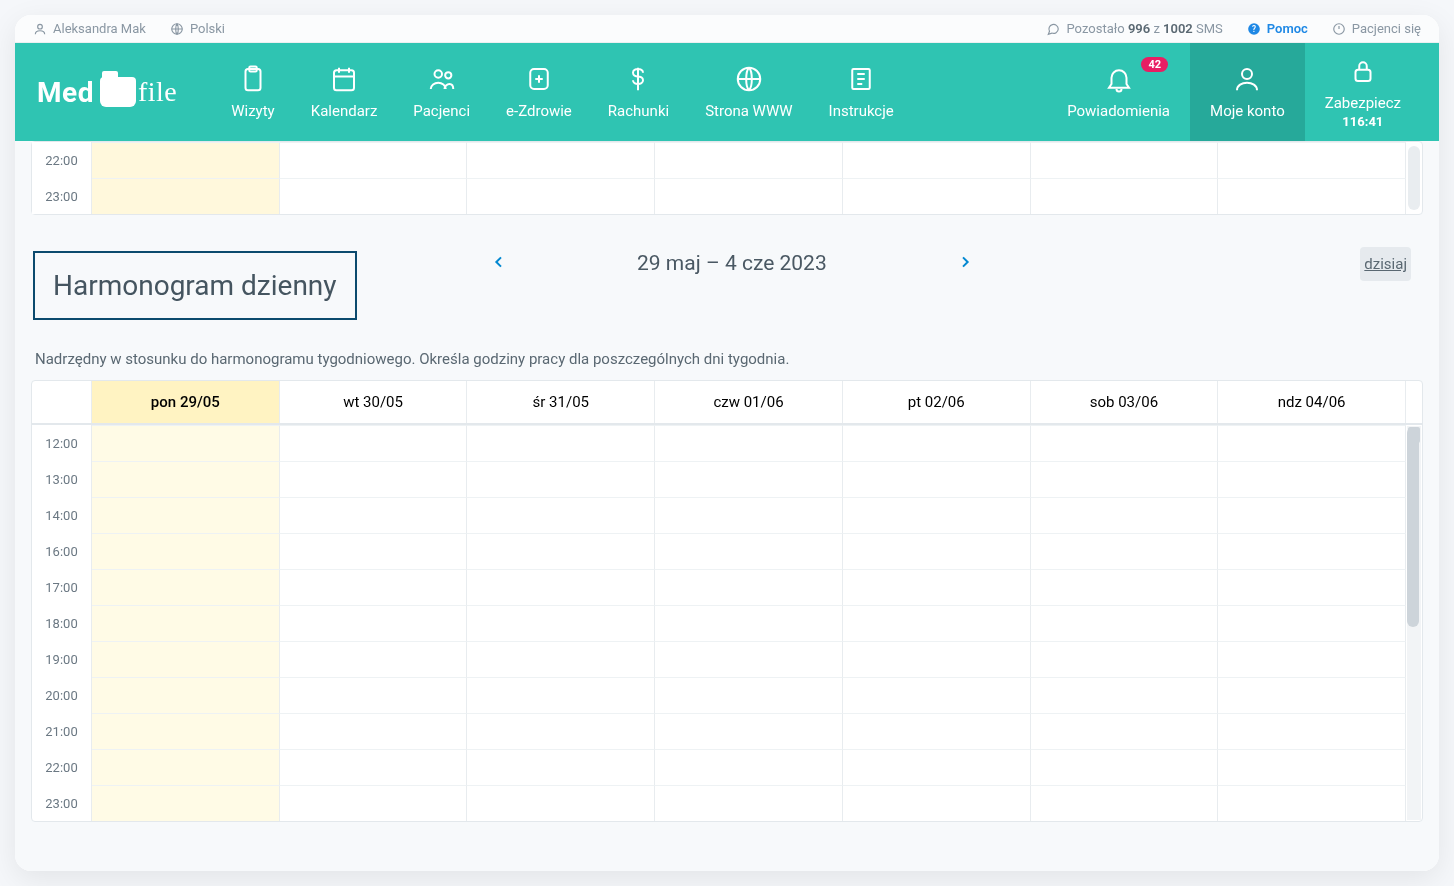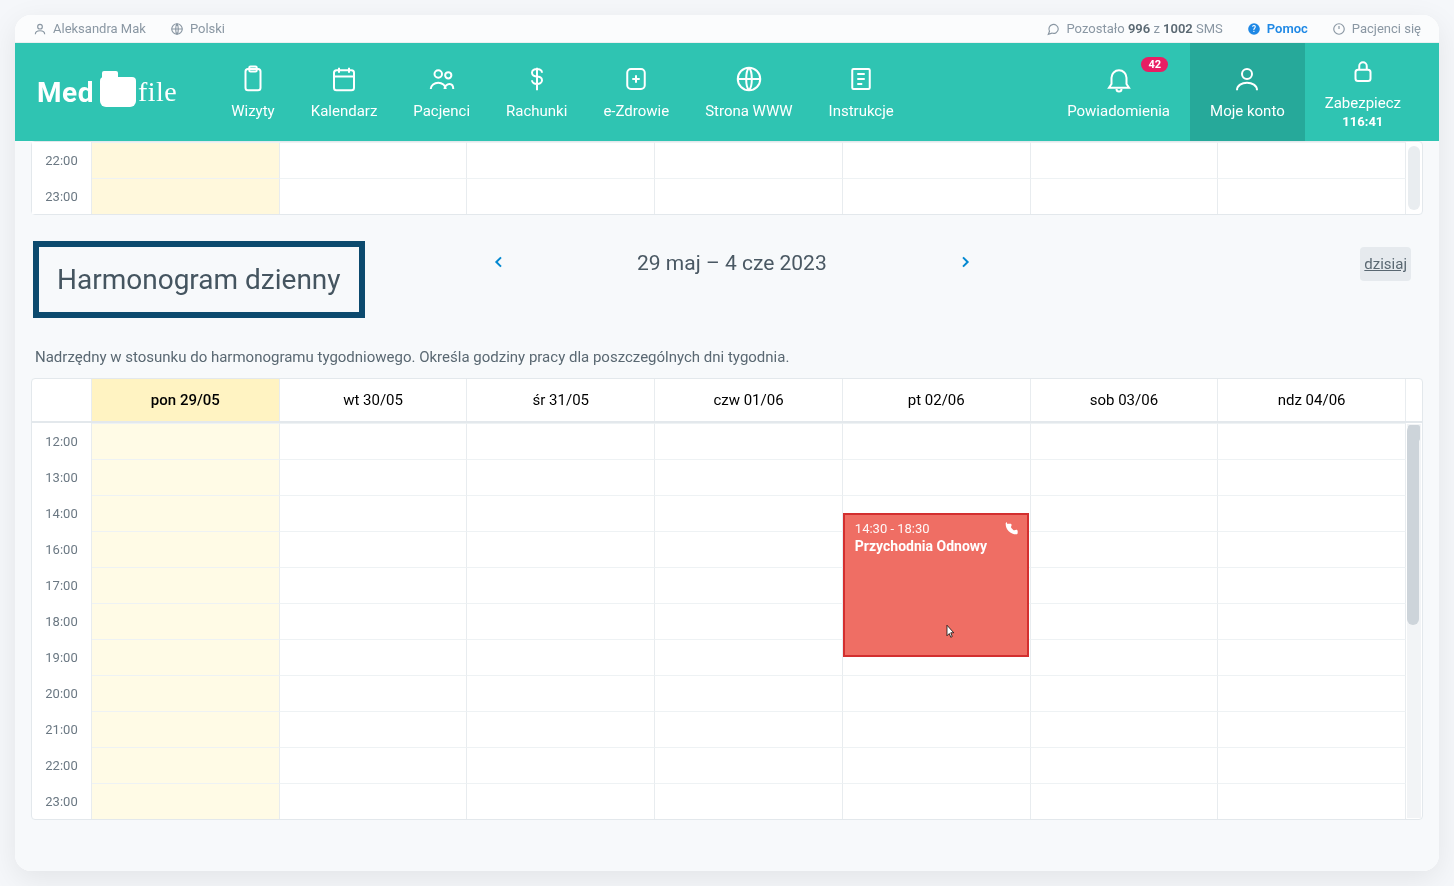--- a/index.html
+++ b/index.html
@@ -99,22 +99,22 @@
   .mini-row .time {
     font-size: 13px; color: #6b7883; display: flex; align-items: center; justify-content: center;
     border-right: 1px solid #e8ecef; background: #fff;
   }
   .mini-row .cell {
     border-right: 1px solid #e8ecef; border-top: 1px solid #eef2f4;
   }
   .mini-row .cell.today { background: #fff8dc; }
   
   .highlight-box {
-    border: 6px solid #0c4a6e; display: inline-block; padding: 16px 18px;
-    margin: 8px 0 4px 2px;
+    border: 2px solid #0c4a6e; display: inline-block; padding: 16px 18px;
+    margin: 18px 0 4px 2px;
   }
   .section-title {
     font-size: 28px; color: #455560; font-weight: 400;
   }
   .arrow { color: #0288d1; cursor: pointer; }
   .arrow svg { width: 16px; height: 16px; stroke: #0288d1; stroke-width: 3; }
   .range { font-size: 21px; color: #4a5863; }
   .today-btn {
     margin-left: auto; background: #e6eaee; padding: 8px 4px; border-radius: 4px;
     font-size: 15px; color: #5a6872; cursor: pointer; margin-right: 6px; text-decoration: underline;
@@ -251,30 +251,30 @@
       <div class="nav-item">
         <svg viewBox="0 0 24 24" fill="none" stroke-width="1.6">
             <circle cx="9" cy="8" r="3"></circle>
             <circle cx="17" cy="9" r="2.5"></circle>
             <path d="M3 20c0-3 3-5 6-5s6 2 6 5M14 20c0-2 2-4 4-4s3 1 3 4"></path>
           </svg>
         <span>Pacjenci</span>
       </div>
       <div class="nav-item">
         <svg viewBox="0 0 24 24" fill="none" stroke-width="1.6">
-            <path d="M12 3v18M16 7c0-2-2-3-4-3s-4 1-4 3 2 3 4 3 4 1 4 3-2 3-4 3-4-1-4-3"></path>
-          </svg>
-        <span>Rachunki</span>
-      </div>
-      <div class="nav-item">
-        <svg viewBox="0 0 24 24" fill="none" stroke-width="1.6">
             <rect x="5" y="4" width="14" height="16" rx="3"></rect>
             <path d="M12 9v6M9 12h6"></path>
           </svg>
         <span>e-Zdrowie</span>
+      </div>
+      <div class="nav-item">
+        <svg viewBox="0 0 24 24" fill="none" stroke-width="1.6">
+            <path d="M12 3v18M16 7c0-2-2-3-4-3s-4 1-4 3 2 3 4 3 4 1 4 3-2 3-4 3-4-1-4-3"></path>
+          </svg>
+        <span>Rachunki</span>
       </div>
       <div class="nav-item">
         <svg viewBox="0 0 24 24" fill="none" stroke-width="1.6">
             <circle cx="12" cy="12" r="9"></circle>
             <path d="M3 12h18M12 3c3 3 3 15 0 18M12 3c-3 3-3 15 0 18"></path>
           </svg>
         <span>Strona WWW</span>
       </div>
       <div class="nav-item">
         <svg viewBox="0 0 24 24" fill="none" stroke-width="1.6">
@@ -495,29 +495,17 @@
             <div class="cell"></div>
             <div class="cell"></div>
             <div class="cell"></div>
             <div></div>
           </div>
           <div class="scroll-col">
           <div class="scroll-thumb"></div>
           <div class="scroll-thumb bottom2"></div>
         </div>
 
-        <div class="event" id="event" style="top: 90px; height: 144px; left: 810.857px; width: 185.714px;">
-          <div class="evt-time">14:30 - 18:30</div>
-          <div class="evt-title">Przychodnia Odnowy</div>
-          <div class="phone">
-            <svg viewBox="0 0 24 24">
-                <path d="M6 2c-1 0-2 1-2 2 0 9 7 16 16 16 1 0 2-1 2-2v-3c0-1-1-2-2-2l-3 1c-1 0-2-1-3-2s-2-2-2-3l1-3c0-1-1-2-2-2H6z"></path>
-              </svg>
-          </div>
-          <svg class="cursor" viewBox="0 0 24 24" style="left:96px; top:106px;">
-              <path fill="#fff" stroke="#000" stroke-width="1" d="M8 3v14l3-3 2 5 2-1-2-5h4L8 3z"></path>
-            </svg>
-        </div>
       </div>
     </div>
 
   </div>
 </div>
 
 </body></html>

